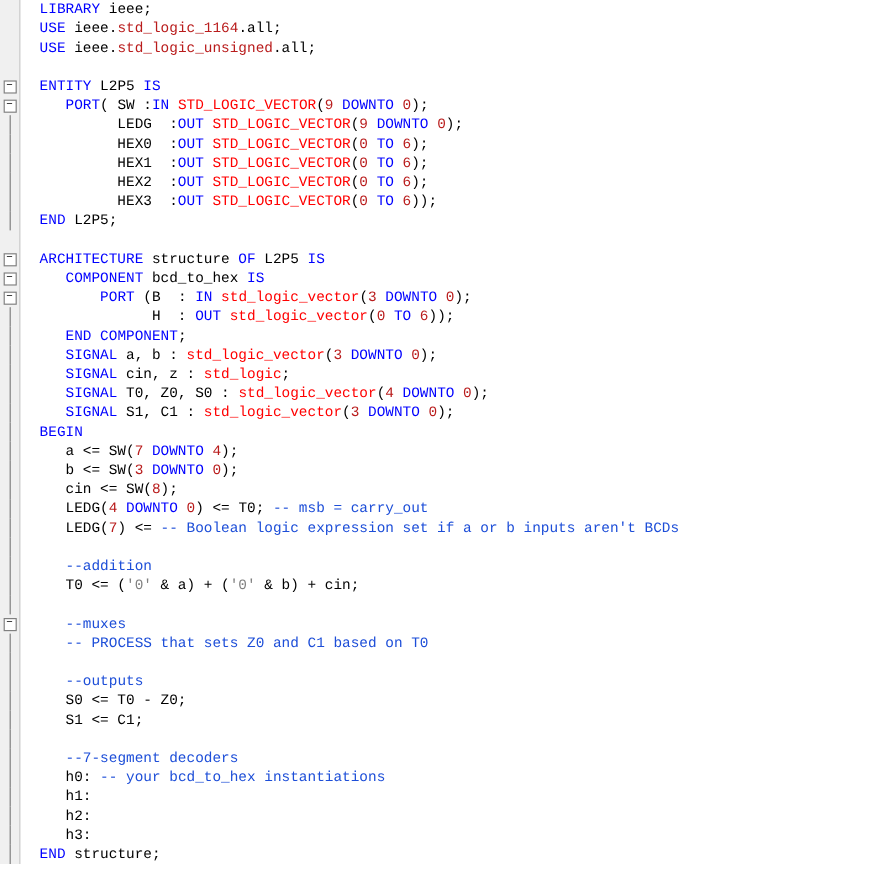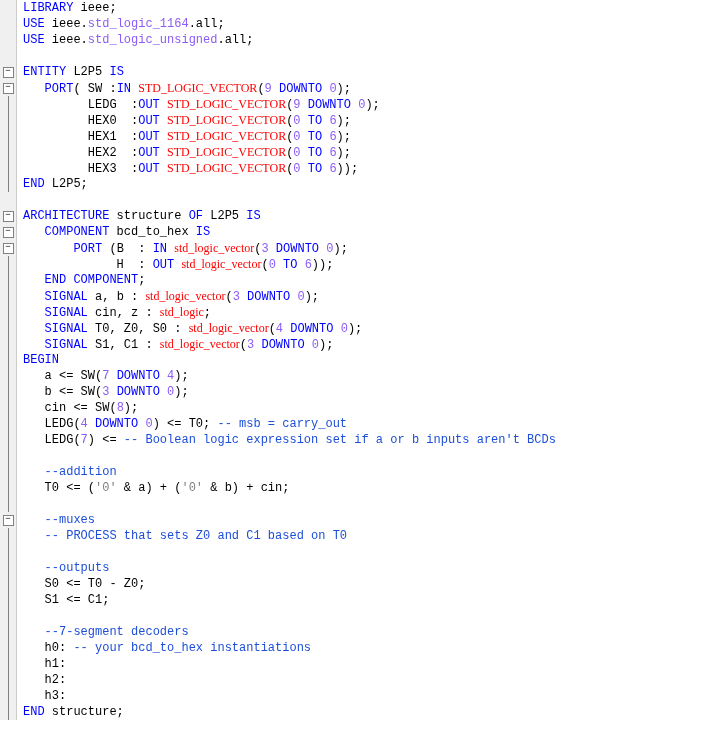--- a/index.html
+++ b/index.html
@@ -41,27 +41,27 @@
   }
   .vline {
     position: absolute;
     left: 50%;
     width: 1px;
     background: #808080;
     top: 0;
     bottom: 0;
   }
   .code {
-    padding-left: 6px;
+    padding-left: 16px;
     white-space: pre;
   }
   .line { height: 16px; }
   .kw { color: #0000ff; }
-  .type { color: #ff0000; font-family: Liberation Serif, serif; }
-  .str-ish { color: #8b5cf6; }
+  .type { color: #ff0000; }
+  .str-ish { color: #b91c1c; }
   .comment { color: #1d4ed8; }
   .literal { color: #808080; }
   .plain { color: #000; }
 </style>
 </head>
 <body>
 
 <div class="editor">
   <div class="gutter" id="gutter">
       <div class="gutter-cell"></div>

